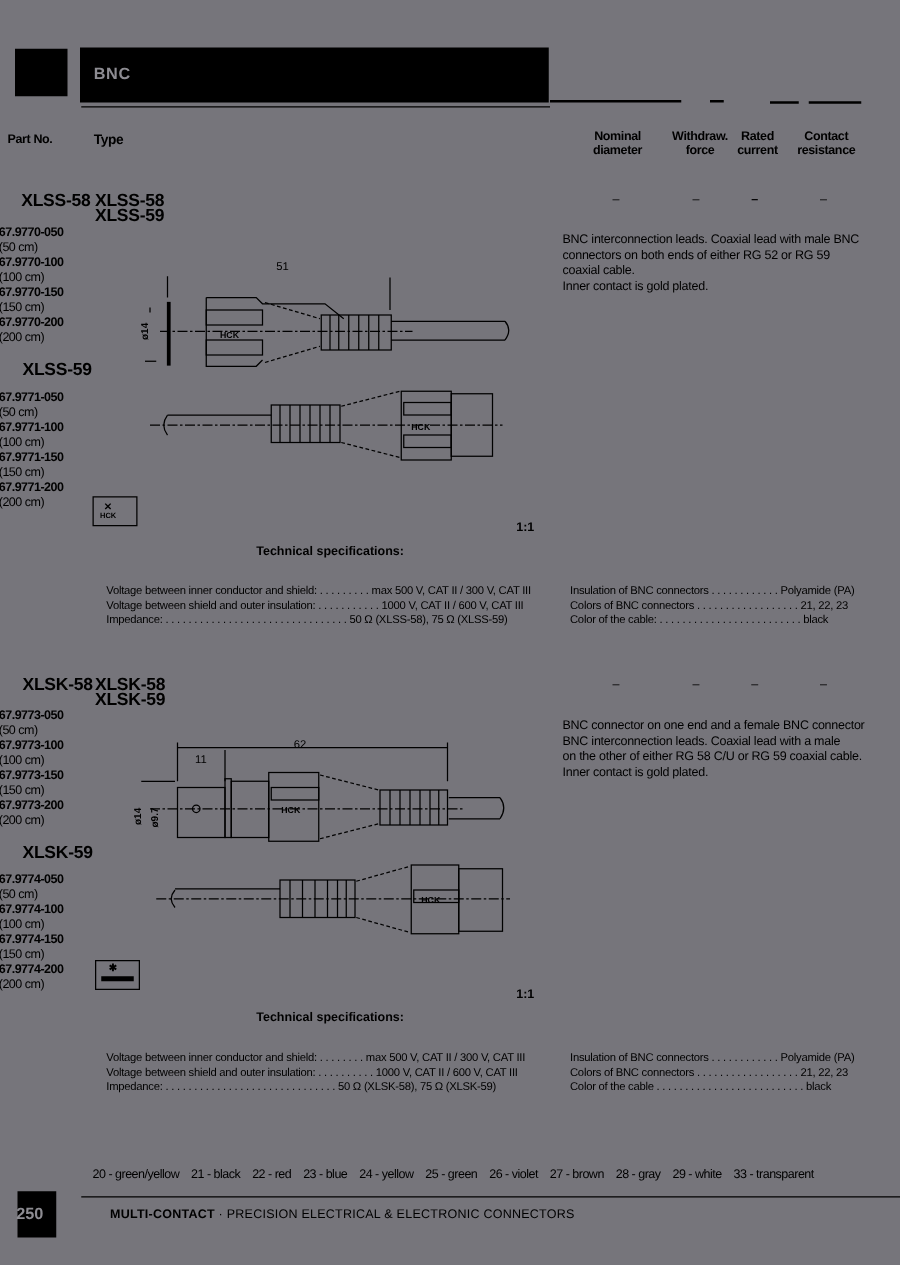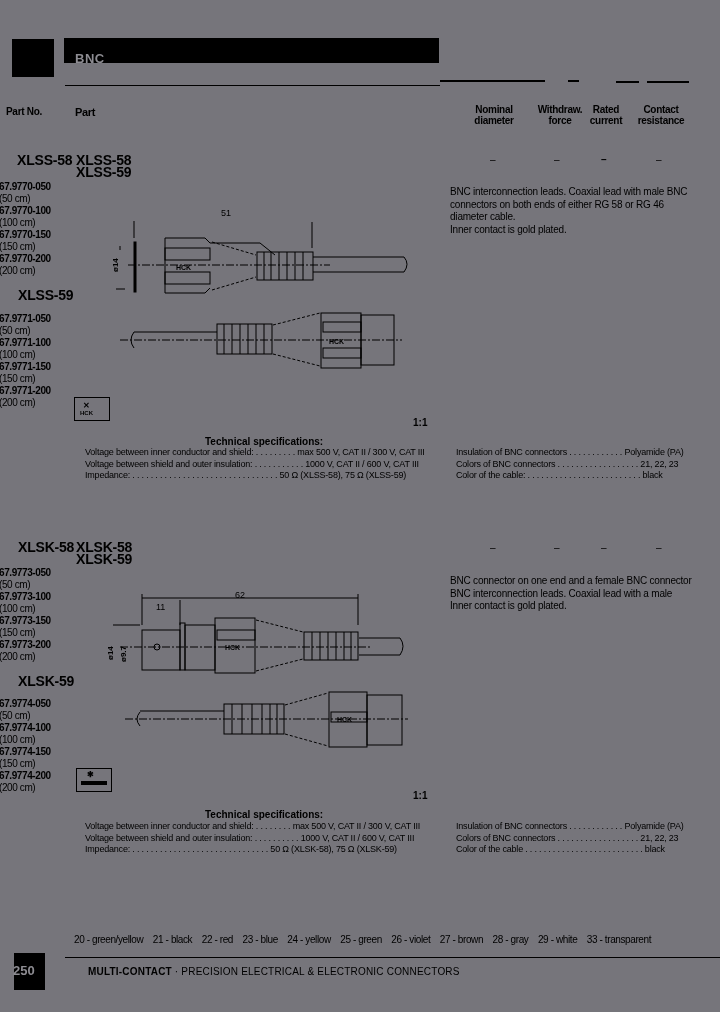--- a/index.html
+++ b/index.html
@@ -9,47 +9,47 @@
       font-family: "Liberation Sans", sans-serif;
     }
     .abs { position: absolute; }
     .blk { background: #000; }
     .hdr-title { color: #8d8c92; font-weight: bold; font-size: 13px; letter-spacing: 0.5px; }
     .col-h { font-size: 10px; font-weight: bold; text-align: center; line-height: 11px; letter-spacing: -0.3px; }
     .pn { font-size: 10px; line-height: 12px; letter-spacing: -0.4px; }
     .pn .code { font-weight: bold; }
     .type-lbl { font-size: 14px; font-weight: bold; line-height: 12px; letter-spacing: -0.2px; }
     .desc { font-size: 10px; line-height: 12.5px; letter-spacing: -0.2px; }
-    .spec { font-size: 9px; line-height: 11.5px; letter-spacing: -0.2px; white-space: nowrap; }
+    .spec { font-size: 9px; line-height: 11.5px; letter-spacing: -0.2px; white-space: nowrap; margin-top: 20px; }
     .spec-title { font-size: 10px; font-weight: bold; text-align: center; }
     .dash { font-size: 10px; }
     .hline { height: 1.5px; background: #000; }
     .color-legend { font-size: 10px; white-space: nowrap; letter-spacing: -0.4px; }
     .footer-text { font-size: 10px; letter-spacing: 0.2px; white-space: nowrap; padding-left: 22px; }
     .footer-text .brand { font-weight: bold; }
     .pgnum { color: #8d8c92; font-weight: bold; font-size: 13px; }
     .scale { font-size: 10px; font-weight: bold; }
     svg { position: absolute; overflow: visible; }
     .logo-box { border: 1.5px solid #000; width: 34px; height: 22px; }
   </style>
 </head>
 <body>
 
 <div class="abs blk" style="left:12px;top:39px;width:42px;height:38px;"></div>
-<div class="abs blk" style="left:64px;top:38px;width:375px;height:25px;">
+<div class="abs blk" style="left:64px;top:38px;width:375px;height:44px;">
   <span class="abs hdr-title" style="left:11px;top:13px;">BNC</span>
 </div>
 <div class="abs hline" style="left:65px;top:85px;width:375px;height:1px;"></div>
 <div class="abs hline" style="left:440px;top:80px;width:105px;"></div>
 <div class="abs hline" style="left:568px;top:80px;width:11px;"></div>
 <div class="abs hline" style="left:616px;top:81px;width:23px;"></div>
 <div class="abs hline" style="left:647px;top:81px;width:42px;"></div>
 
 <div class="abs col-h" style="left:6px;top:106px;text-align:left;">Part No.</div>
-<div class="abs col-h" style="left:75px;top:107px;text-align:left;font-size:11px;">Part</div>
+<div class="abs col-h" style="left:75px;top:107px;text-align:left;font-size:11px;">Type</div>
 <div class="abs col-h" style="left:466px;top:104px;width:56px;">
   <div>Nominal</div>
   <div>diameter</div>
 </div>
 <div class="abs col-h" style="left:535px;top:104px;width:50px;">
   <div>Withdraw.</div>
   <div>force</div>
 </div>
 <div class="abs col-h" style="left:586px;top:104px;width:40px;">
   <div>Rated</div>
@@ -87,22 +87,22 @@
   <div class="code">67.9771-100</div>
   <div>(100 cm)</div>
   <div class="code">67.9771-150</div>
   <div>(150 cm)</div>
   <div class="code">67.9771-200</div>
   <div>(200 cm)</div>
 </div>
 
 <div class="abs desc" style="left:450px;top:186px;width:265px;">
   <div>BNC interconnection leads.  Coaxial lead with male BNC</div>
-  <div>connectors on both ends of either RG 58 or RG 46</div>
-  <div>diameter cable.</div>
+  <div>connectors on both ends of either RG 52 or RG 59</div>
+  <div>coaxial cable.</div>
   <div>Inner contact is gold plated.</div>
 </div>
 
 <svg style="left:0;top:0;" width="720" height="1012" viewBox="0 0 720 1012">
   <g fill="none" stroke="#000" stroke-width="1">
 
     <line x1="134" y1="221" x2="134" y2="238"></line>
     <line x1="312" y1="222" x2="312" y2="248"></line>
 
     <rect x="134" y="242" width="2" height="50" fill="#000"></rect>
@@ -202,20 +202,21 @@
   <div>(100 cm)</div>
   <div class="code">67.9774-150</div>
   <div>(150 cm)</div>
   <div class="code">67.9774-200</div>
   <div>(200 cm)</div>
 </div>
 
 <div class="abs desc" style="left:450px;top:575px;width:270px;">
   <div>BNC connector on one end and a female BNC connector</div>
   <div>BNC interconnection leads.  Coaxial lead with a male</div>
+  <div>on the other of either RG 58 C/U or RG 59 coaxial cable.</div>
   <div>Inner contact is gold plated.</div>
 </div>
 
 <svg style="left:0;top:0;" width="720" height="1012" viewBox="0 0 720 1012">
   <g fill="none" stroke="#000" stroke-width="1">
 
     <line x1="142" y1="598" x2="358" y2="598"></line>
     <line x1="142" y1="594" x2="142" y2="625"></line>
     <line x1="358" y1="594" x2="358" y2="625"></line>
 

